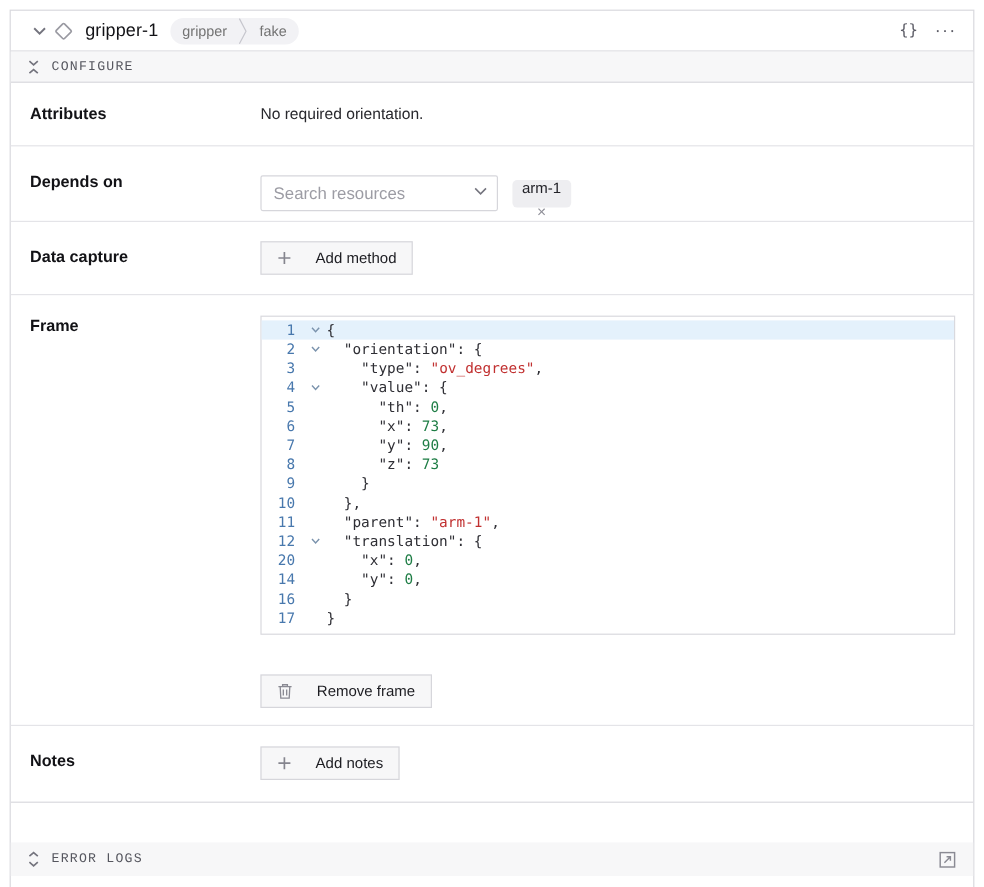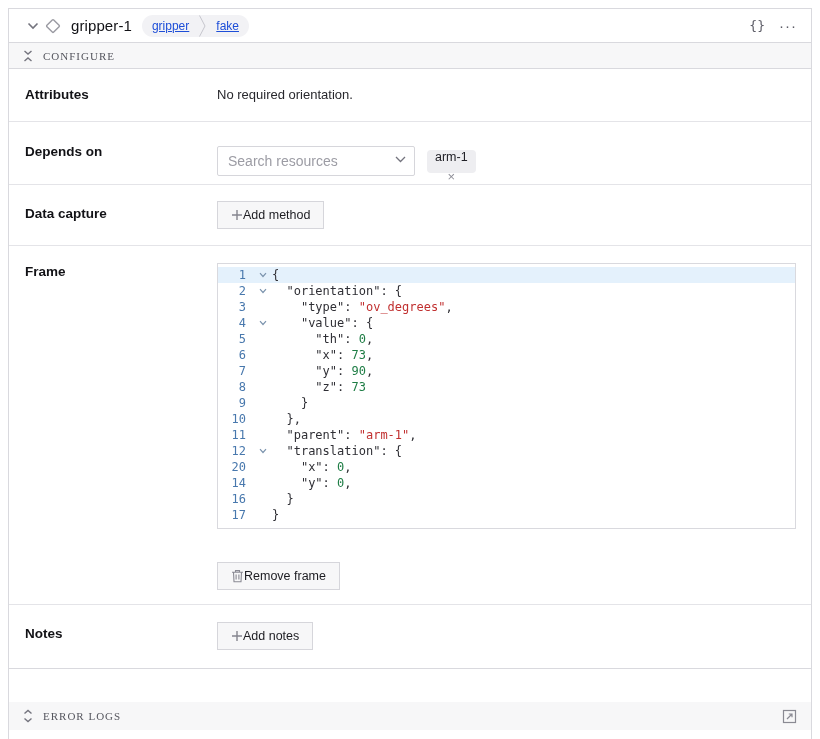--- a/index.html
+++ b/index.html
@@ -4,30 +4,30 @@
 <style>
   * { margin:0; padding:0; box-sizing:border-box; }
   html,body { width:820px; height:739px; background:#ffffff; font-family:"Liberation Sans",sans-serif; color:#1c1c21; overflow:hidden; }
   .card { position:absolute; left:8px; top:8px; width:804px; border:1px solid #d9d9de; background:#fff; }
 
   
   .hdr { height:34px; display:flex; align-items:center; padding:0 14px; border-bottom:1px solid #d9d9de; }
   .hdr .icon-btn { display:flex; align-items:center; justify-content:center; width:20px; height:20px; cursor:pointer; }
   .hdr-title { font-size:15px; font-weight:400; color:#121216; margin:0 10px 0 8px; letter-spacing:.1px; }
   .badge-pill { display:flex; align-items:center; height:22px; background:#f2f2f5; border-radius:11px; overflow:hidden; }
-  .badge-seg { font-size:12px; color:#1d4ed8; padding:0 10px; line-height:22px;text-decoration:underline; }
+  .badge-seg { font-size:12px; color:#737373; padding:0 10px; line-height:22px; }
   .badge-div { display:block; }
   .hdr-right { margin-left:auto; display:flex; align-items:center; gap:14px; }
   .braces { font-family:"DejaVu Sans Mono",monospace; font-size:13px; color:#5c5c66; cursor:pointer; }
   .menu-dots { font-size:15px; color:#5c5c66; letter-spacing:1px; cursor:pointer; line-height:10px; }
 
   
   .bar { display:flex; align-items:center; height:26px; background:#f7f7f8; padding:0 14px; cursor:pointer; }
   .bar + .bar { border-top:1px solid #d9d9de; }
-  .bar-label { font-family:Liberation Serif, serif; font-size:11px; letter-spacing:1px; color:#55565e; margin-left:10px; }
+  .bar-label { font-family:Liberation Mono, monospace; font-size:11px; letter-spacing:1px; color:#55565e; margin-left:10px; }
   .bar.tall { height:28px;margin-top:33px; }
   .bar .ext { margin-left:auto; display:flex; align-items:center; }
   .bar-top { border-bottom:1px solid #d9d9de; }
 
   
   .row { display:flex; border-bottom:1px solid #e4e4e8; }
   .row:last-of-type { border-bottom:none; }
   .row-label { width:208px; padding-left:16px; font-size:13.5px; font-weight:700; color:#121216; flex-shrink:0; }
   .row-content { flex:1; padding-right:16px; }
 
@@ -42,21 +42,21 @@
   .search-input { width:198px; height:30px; border:1px solid #d6d6db; border-radius:2px; background:#fff; font-size:14px; color:#28282d; padding:0 28px 0 10px; font-family:"Liberation Sans",sans-serif; }
   .search-input::placeholder { color:#9c9ca4; }
   .search-chev { position:absolute; right:9px; top:10px; pointer-events:none; }
   .chip { margin-left:12px; display:inline-flex; align-items:center; background:#eeeef1; border-radius:4px; height:23px; padding:0 8px; font-size:12.5px; color:#222228; gap:6px;flex-direction:column; }
   .chip-x { color:#8f8f98; font-size:13px; cursor:pointer; line-height:1; }
 
   .row-datacapture { height:61px; }
   .row-datacapture .row-label { padding-top:21px; }
   .row-datacapture .row-content { padding-top:16px; }
 
-  .btn { display:inline-flex; align-items:center; gap:0; height:28px; padding:0 13px; background:#f7f7f8; border:1px solid #d6d6db; font-size:12.5px; color:#1c1c21; cursor:pointer; font-family:"Liberation Sans",sans-serif; }
+  .btn { display:inline-flex; align-items:center; gap:20px; height:28px; padding:0 13px; background:#f7f7f8; border:1px solid #d6d6db; font-size:12.5px; color:#1c1c21; cursor:pointer; font-family:"Liberation Sans",sans-serif; }
 
   .row-frame { height:359px; }
   .row-frame .row-label { padding-top:18px; }
   .row-frame .row-content { padding-top:17px; }
 
   
   .editor { width:579px; border:1px solid #d9d9de; background:#fff; padding:3px 0 5px 0; font-family:"DejaVu Sans Mono",monospace; font-size:12px; cursor:text; }
   .code-line { display:flex; height:16px; line-height:16px; }
   .code-line.active { background:#e4f1fc; }
   .ln { width:36px; text-align:right; padding-right:8px; color:#4878ad; flex-shrink:0; user-select:none; }

